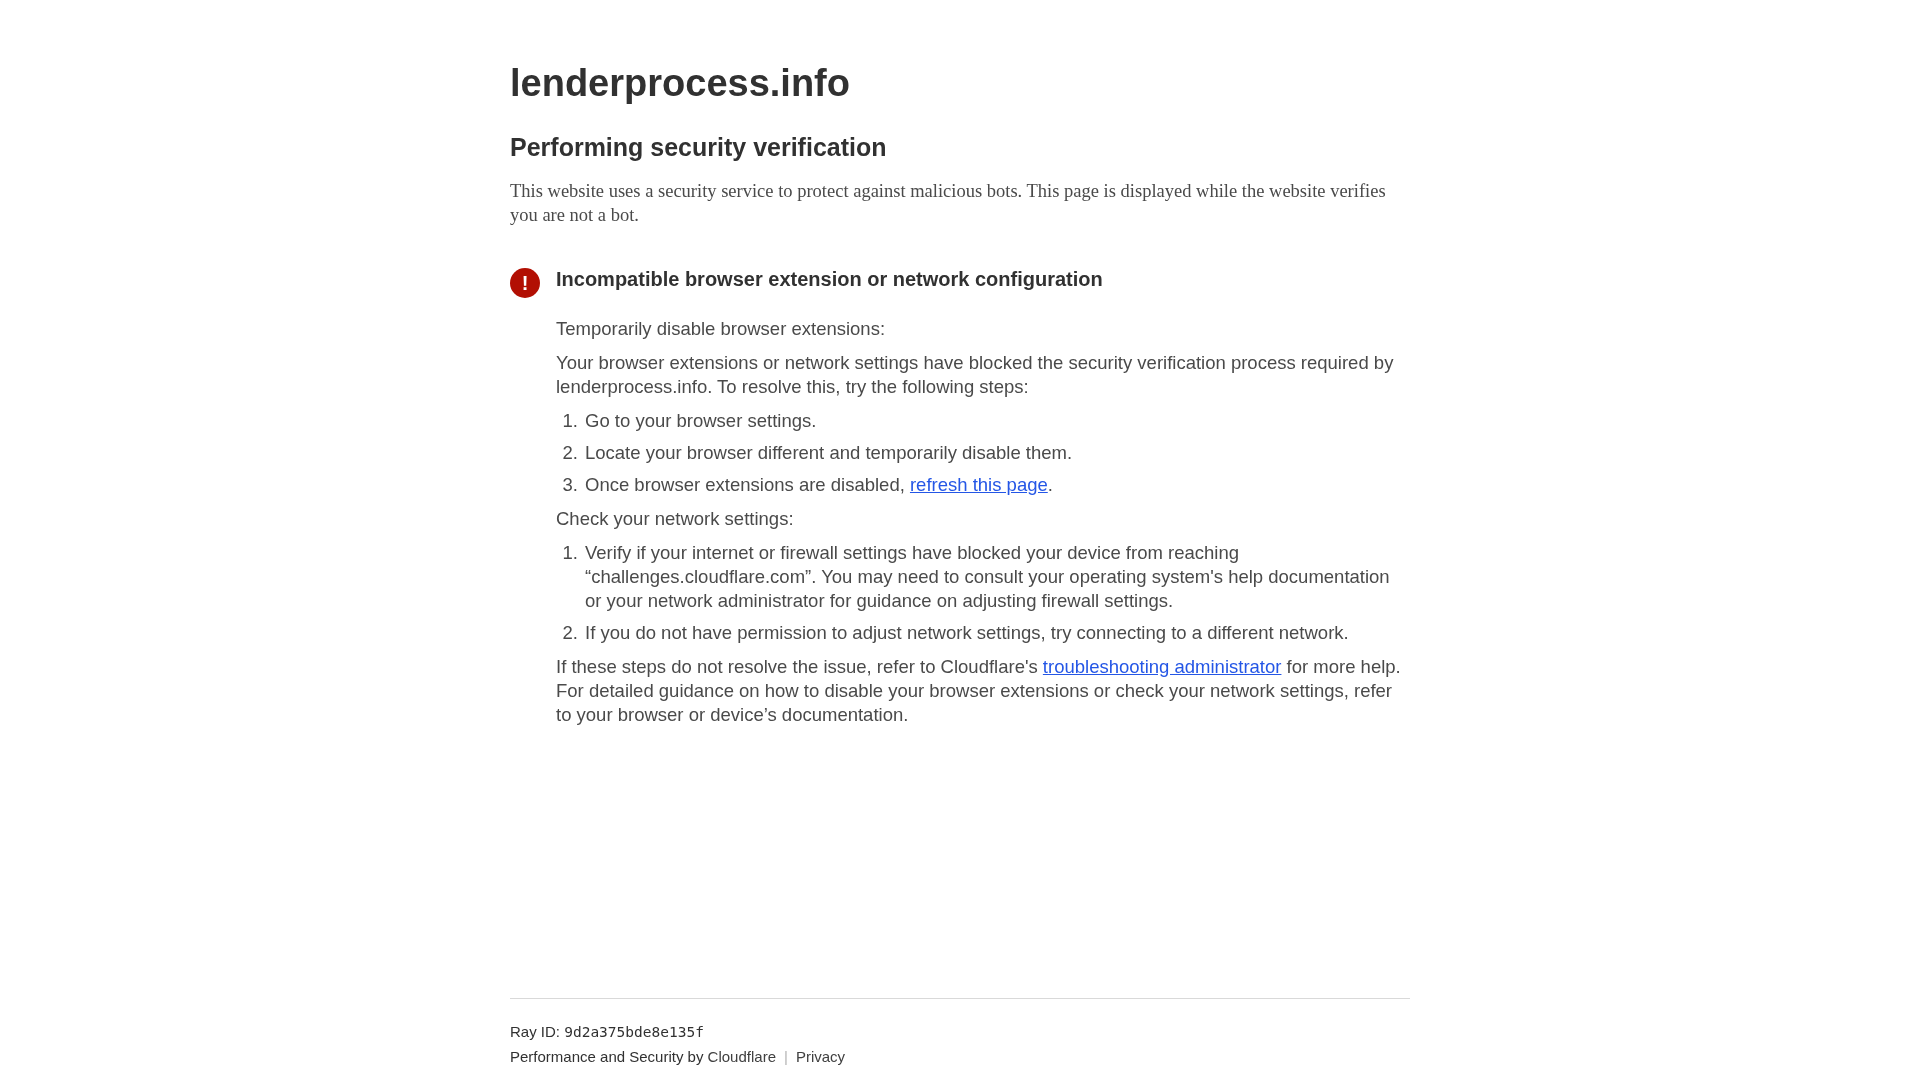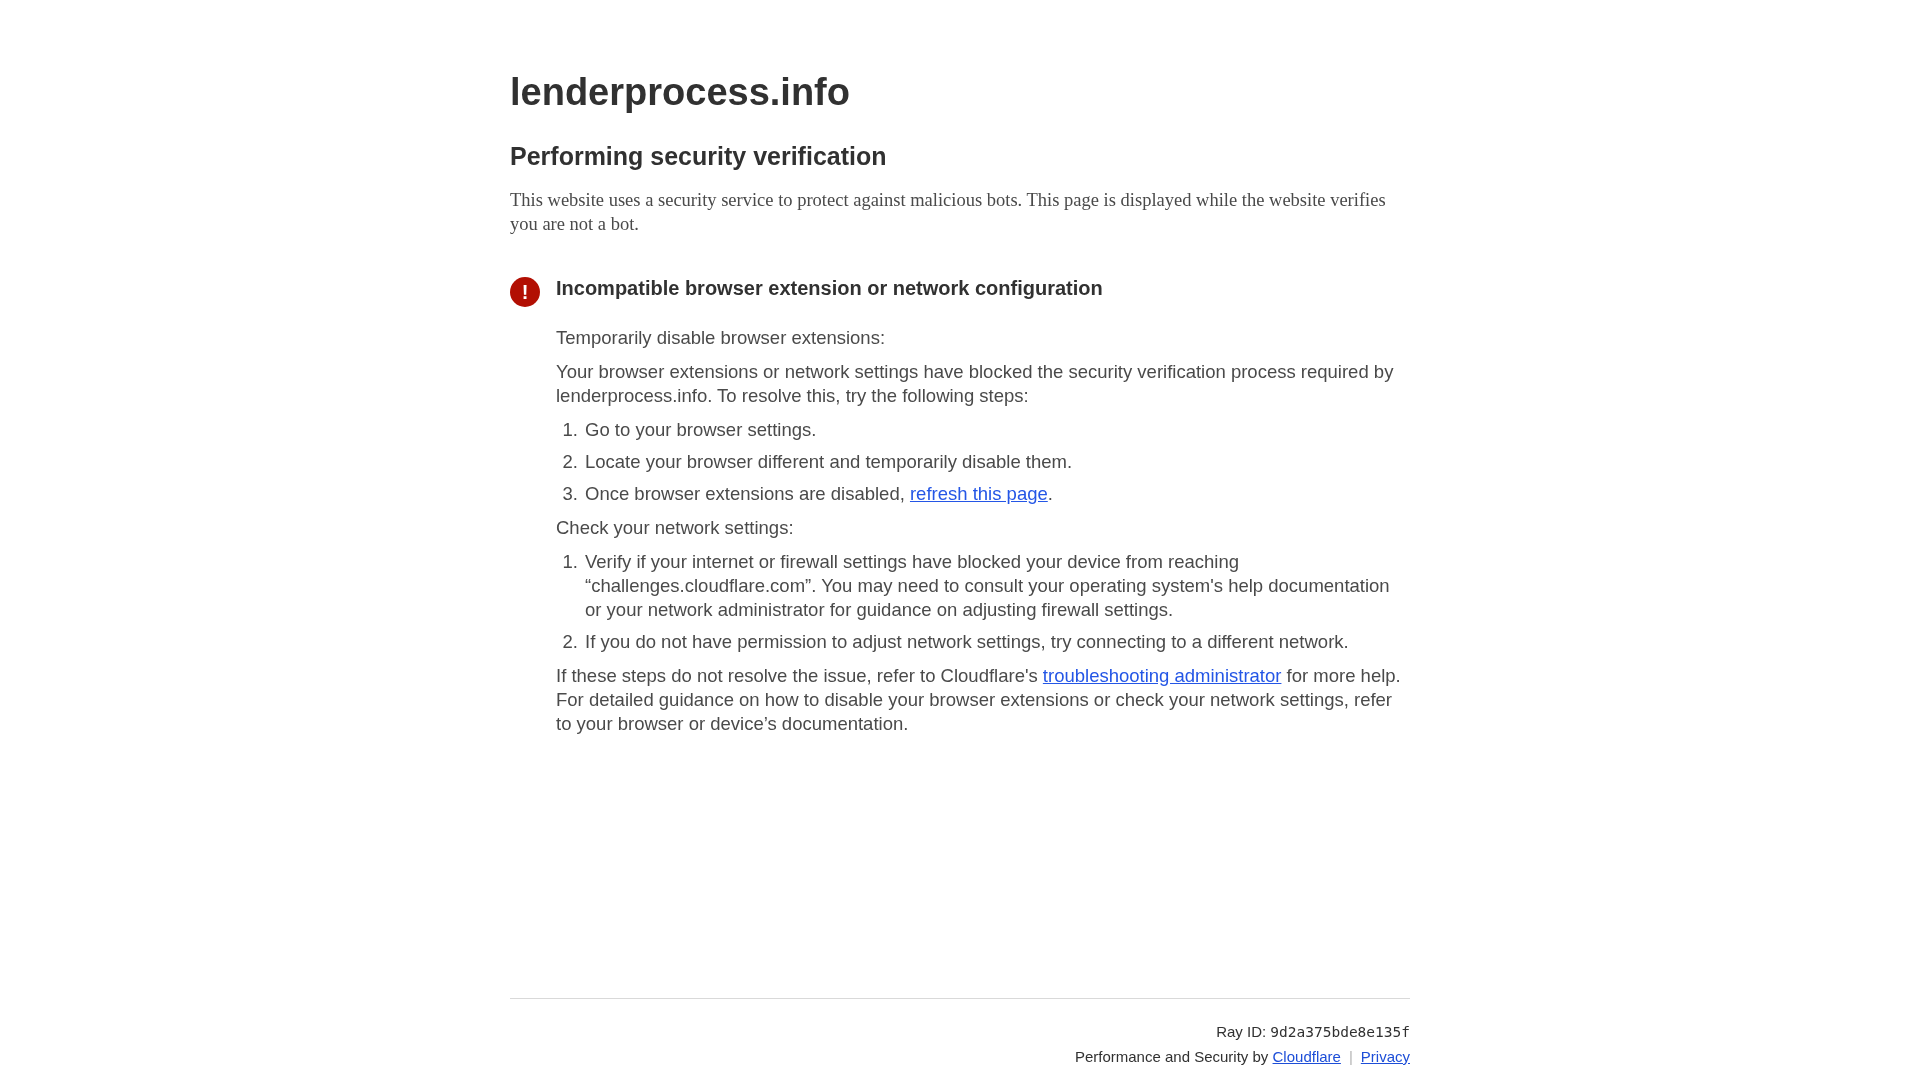--- a/index.html
+++ b/index.html
@@ -11,21 +11,21 @@
   }
   .page {
     width: 1920px;
     min-height: 1080px;
     display: flex;
     flex-direction: column;
     background: #ffffff;
   }
   .content {
     width: 900px;
-    margin: 13px auto;
+    margin: 4px auto;
     padding-top: 58px;
     flex: 1 0 auto;
   }
   h1.domain-title {
     font-size: 38px;
     font-weight: 700;
     color: #313131;
     margin: 0 0 26px 0;
     line-height: 1.15;
   }
@@ -97,31 +97,30 @@
     width: 900px;
     margin: 0 auto;
     padding-bottom: 14px;
   }
   .footer-divider {
     border: none;
     border-top: 1px solid #d9d9d9;
     margin: 0 0 23px 0;
   }
   .footer-line {
-    text-align: right;
+    text-align: left;
     font-size: 15px;
     color: #313131;
     line-height: 19px;
   }
   .footer-line.ray { margin-bottom: 5px; }
   .ray-id-value { font-family: "DejaVu Sans Mono", "Liberation Mono", monospace; font-size: 14.5px; }
   .footer-sep { color: #b5b5b5; padding: 0 8px; }
   a.footer-link {
-    color: #1d4ed8;
-    text-decoration: underline;
+    color: #404040;
     cursor: pointer;
   }
 </style>
 </head>
 <body>
 
 <div class="page">
 
   <div class="content">
 

